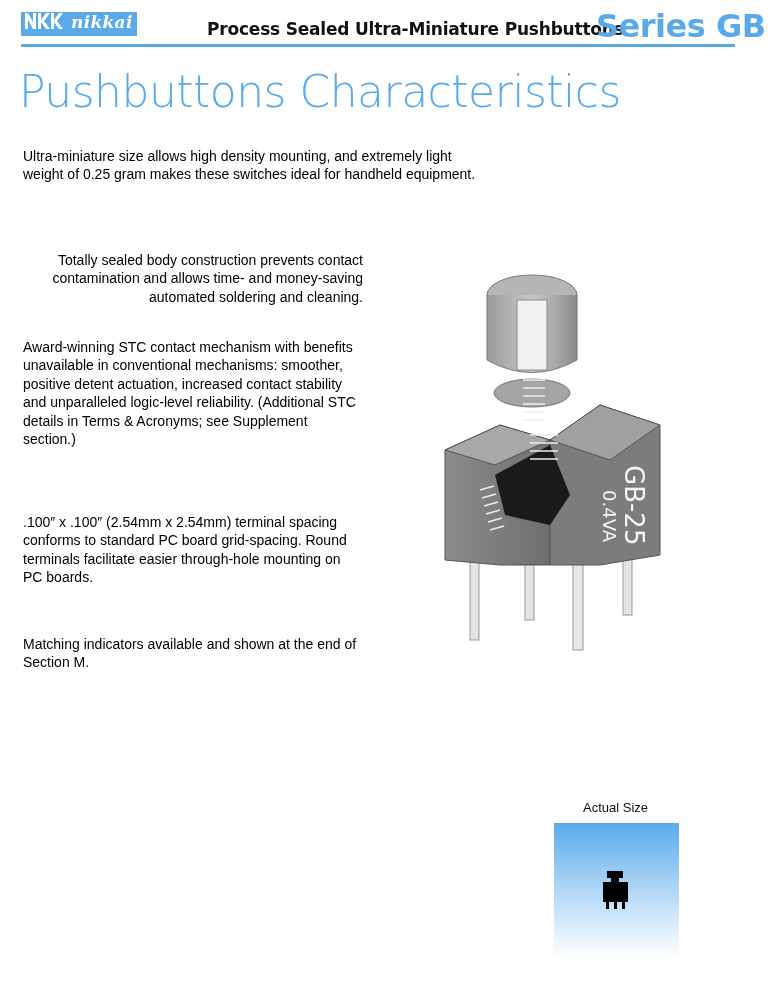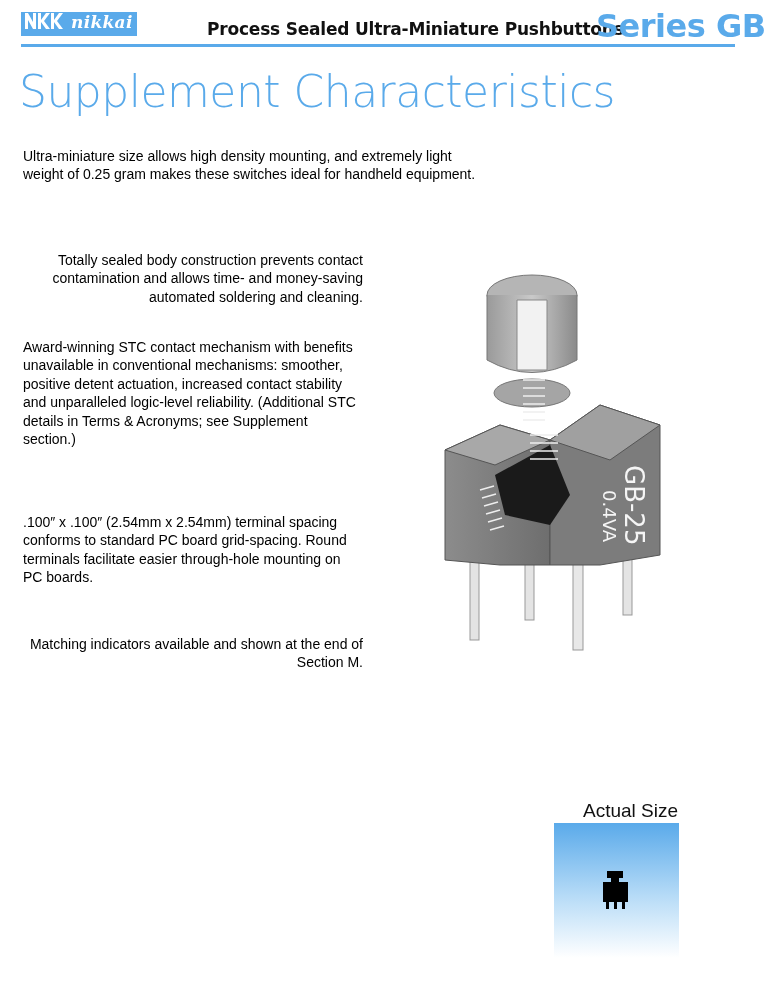--- a/index.html
+++ b/index.html
@@ -17,23 +17,23 @@
   .rule { position: absolute; left: 21px; top: 44px; width: 714px; height: 3px; background: #5aaaea; }
   .page-title { position: absolute; left: 19px; top: 66px; font-size: 44px; font-weight: 300;
                 color: #5aaaea; font-family: "DejaVu Sans", sans-serif; letter-spacing: -0.5px;
                 -webkit-text-stroke: 0; font-stretch: condensed; }
   .para { position: absolute; left: 23px; font-size: 14px; line-height: 18.4px; color: #000000;
           font-family: "Liberation Sans", sans-serif; }
   .p1 { top: 147px; width: 460px; }
   .p2 { top: 251px; width: 340px; text-align: right; }
   .p3 { top: 338px; width: 340px; }
   .p4 { top: 513px; width: 340px; }
-  .p5 { top: 635px; width: 340px; text-align: right; }
+  .p5 { top: 635px; width: 340px; }
   .figure { position: absolute; left: 425px; top: 265px; width: 250px; height: 390px; }
-  .actual-label { position: absolute; left: 583px; top: 800px; font-size: 19px;
+  .actual-label { position: absolute; left: 583px; top: 800px; font-size: 13px;
                   font-family: "Liberation Sans", sans-serif; color: #111; }
   .actual-box { position: absolute; left: 554px; top: 823px; width: 125px; height: 135px;
                 background: linear-gradient(#5aaaea 0%, #b8dcf7 55%, #ffffff 100%); }
   .actual-box svg { position: absolute; left: 47px; top: 48px; }
 </style>
 </head>
 <body>
 
 <div class="logo">
   <span class="mark">
@@ -45,21 +45,21 @@
       </g>
     </svg>
   </span>
   <span class="word">nikkai</span>
 </div>
 
 <div class="header-title">Process Sealed Ultra-Miniature Pushbuttons</div>
 <div class="series">Series GB</div>
 <div class="rule"></div>
 
-<div class="page-title">Supplement Characteristics</div>
+<div class="page-title">Pushbuttons Characteristics</div>
 
 <div class="para p1">Ultra-miniature size allows high density mounting, and extremely light weight of 0.25 gram makes these switches ideal for handheld equipment.</div>
 <div class="para p2">Totally sealed body construction prevents contact contamination and allows time- and money-saving automated soldering and cleaning.</div>
 <div class="para p3">Award-winning STC contact mechanism with benefits unavailable in conventional mechanisms: smoother, positive detent actuation, increased contact stability and unparalleled logic-level reliability.  (Additional STC details in Terms &amp; Acronyms; see Supplement section.)</div>
 <div class="para p4">.100″ x .100″ (2.54mm x 2.54mm) terminal spacing conforms to standard PC board grid-spacing.  Round terminals facilitate easier through-hole mounting on PC boards.</div>
 <div class="para p5">Matching indicators available and shown at the end of Section M.</div>
 
 <div class="figure">
   <svg width="250" height="390" viewBox="0 0 250 390">
     <defs>

